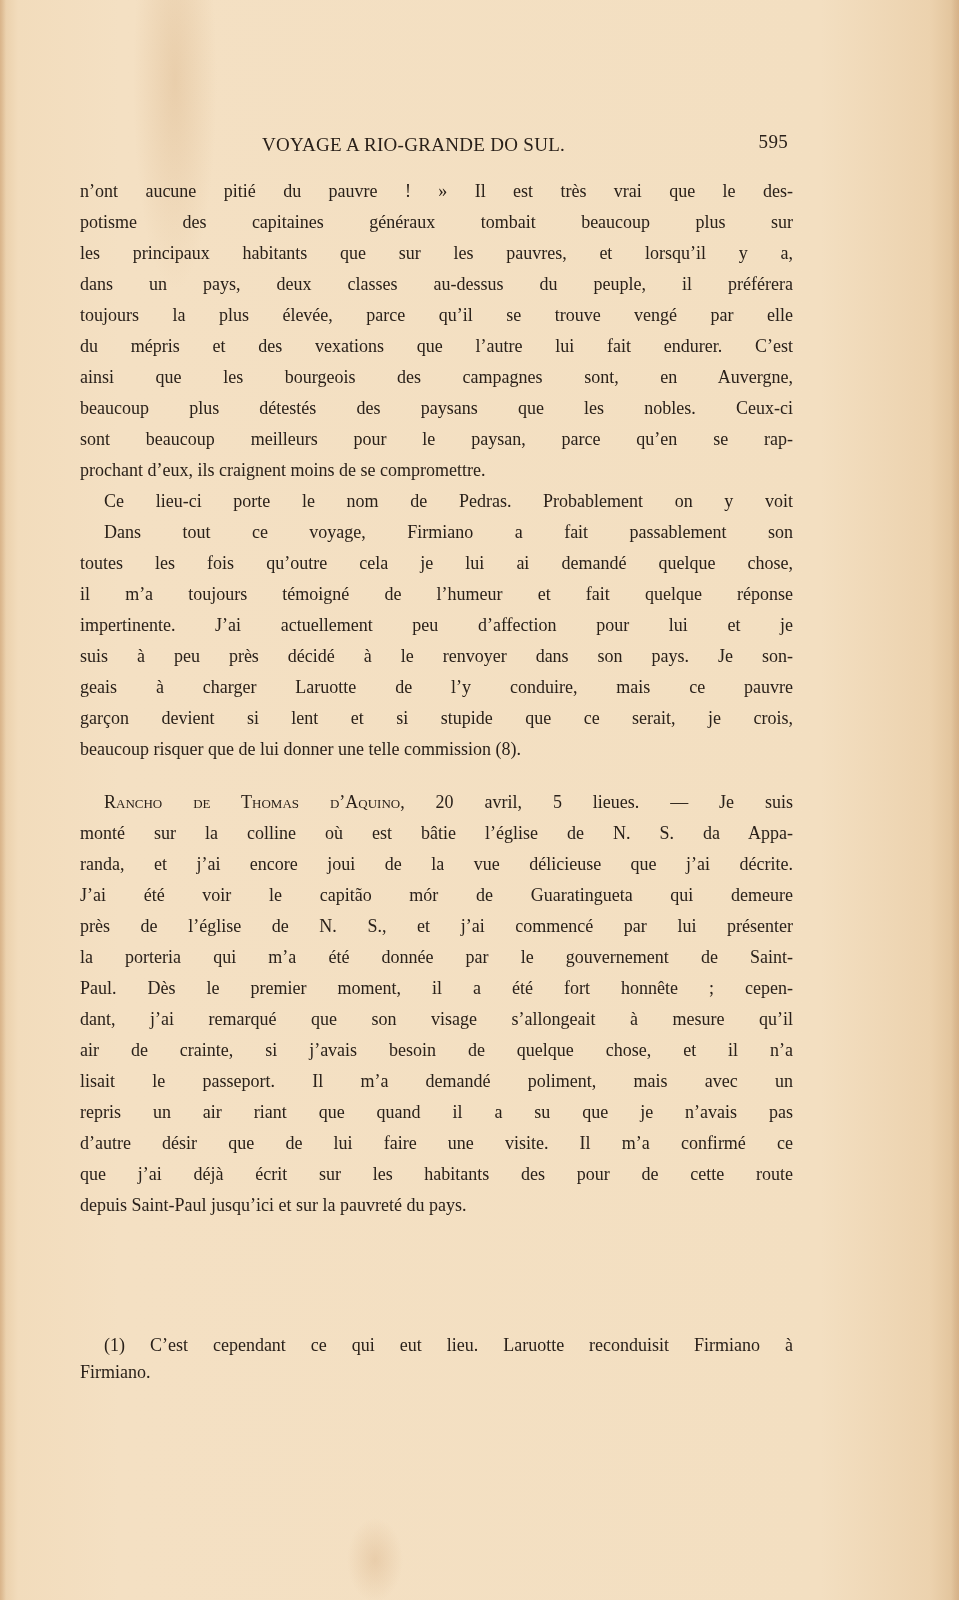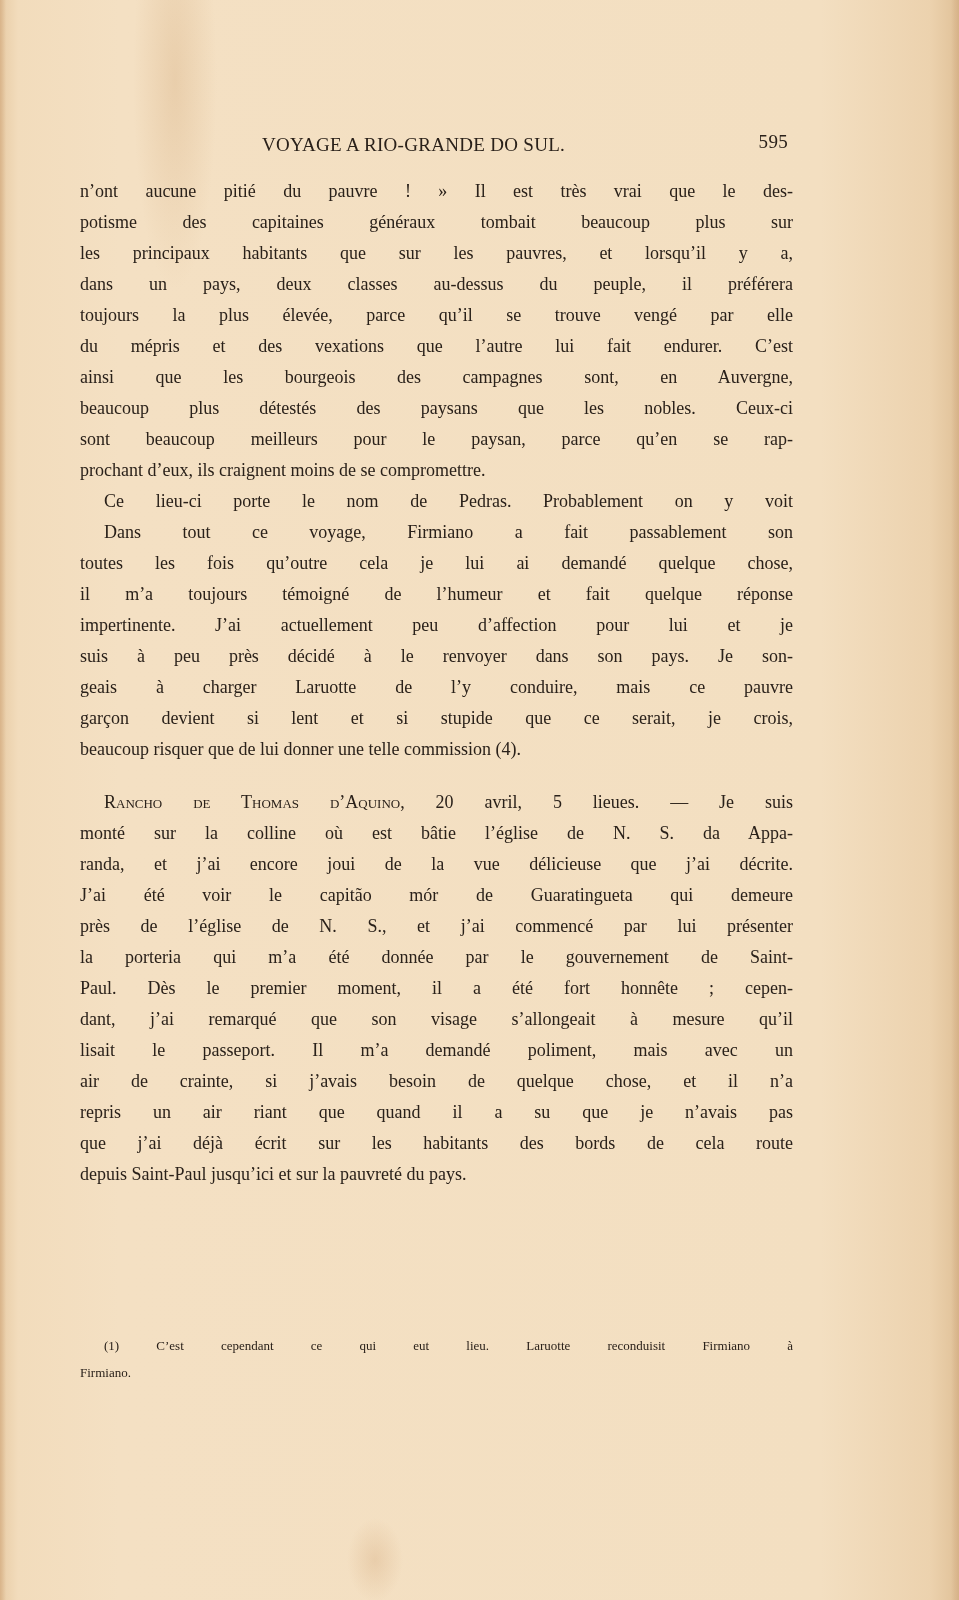--- a/index.html
+++ b/index.html
@@ -85,21 +85,21 @@
     .footnote {
       position: absolute;
       top: 1332px;
       left: 80px;
       width: 713px;
     }
     .fline {
       display: block;
       height: 27px;
       line-height: 27px;
-      font-size: 13px;
+      font-size: 18px;
       white-space: nowrap;
       text-align: justify;
       text-align-last: justify;
     }
     .fline.indent { padding-left: 24px; }
     .fline.last { text-align-last: left; }
   </style>
 </head>
 <body>
 
@@ -132,38 +132,39 @@
     </div>
 
     <div>
       <span class="line indent">Dans tout ce voyage, Firmiano a fait passablement son</span>
       <span class="line">toutes les fois qu’outre cela je lui ai demandé quelque chose,</span>
       <span class="line">il m’a toujours témoigné de l’humeur et fait quelque réponse</span>
       <span class="line">impertinente. J’ai actuellement peu d’affection pour lui et je</span>
       <span class="line">suis à peu près décidé à le renvoyer dans son pays. Je son-</span>
       <span class="line">geais à charger Laruotte de l’y conduire, mais ce pauvre</span>
       <span class="line">garçon devient si lent et si stupide que ce serait, je crois,</span>
-      <span class="line last">beaucoup risquer que de lui donner une telle commission (4).</span>
+      <span class="line last">beaucoup risquer que de lui donner une telle commission (8).</span>
     </div>
 
     <div class="gap"></div>
 
     <div>
       <span class="line indent"><span class="sc">Rancho de Thomas d’Aquino,</span><span> 20 avril, 5 lieues. — Je suis</span></span>
       <span class="line">monté sur la colline où est bâtie l’église de N. S. da Appa-</span>
       <span class="line">randa, et j’ai encore joui de la vue délicieuse que j’ai décrite.</span>
       <span class="line">J’ai été voir le capitão mór de Guaratingueta qui demeure</span>
       <span class="line">près de l’église de N. S., et j’ai commencé par lui présenter</span>
       <span class="line">la porteria qui m’a été donnée par le gouvernement de Saint-</span>
       <span class="line">Paul. Dès le premier moment, il a été fort honnête ; cepen-</span>
       <span class="line">dant, j’ai remarqué que son visage s’allongeait à mesure qu’il</span>
+      <span class="line">air de crainte, si j’avais besoin de quelque chose, et il n’a</span>
       <span class="line">lisait le passeport. Il m’a demandé poliment, mais avec un</span>
-      <span class="line">air de crainte, si j’avais besoin de quelque chose, et il n’a</span>
       <span class="line">repris un air riant que quand il a su que je n’avais pas</span>
-      <span class="line">que j’ai déjà écrit sur les habitants des bords de cela route</span>
+      <span class="line">d’autre désir que de lui faire une visite. Il m’a confirmé ce</span>
+      <span class="line">que j’ai déjà écrit sur les habitants des pour de cette route</span>
       <span class="line last">depuis Saint-Paul jusqu’ici et sur la pauvreté du pays.</span>
     </div>
   </div>
 
   <div class="footnote">
     <span class="fline indent">(1) C’est cependant ce qui eut lieu. Laruotte reconduisit Firmiano à</span>
     <span class="fline last">Firmiano.</span>
   </div>
 </div>
 

